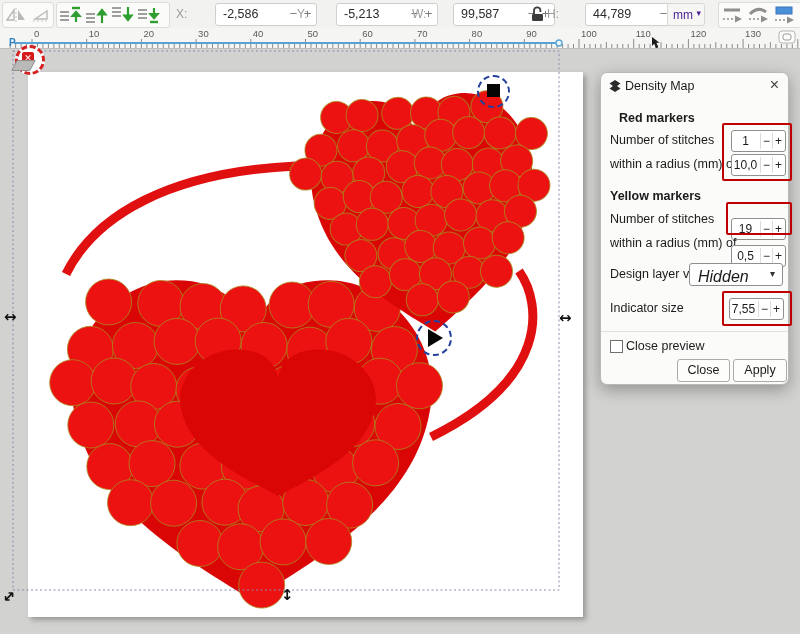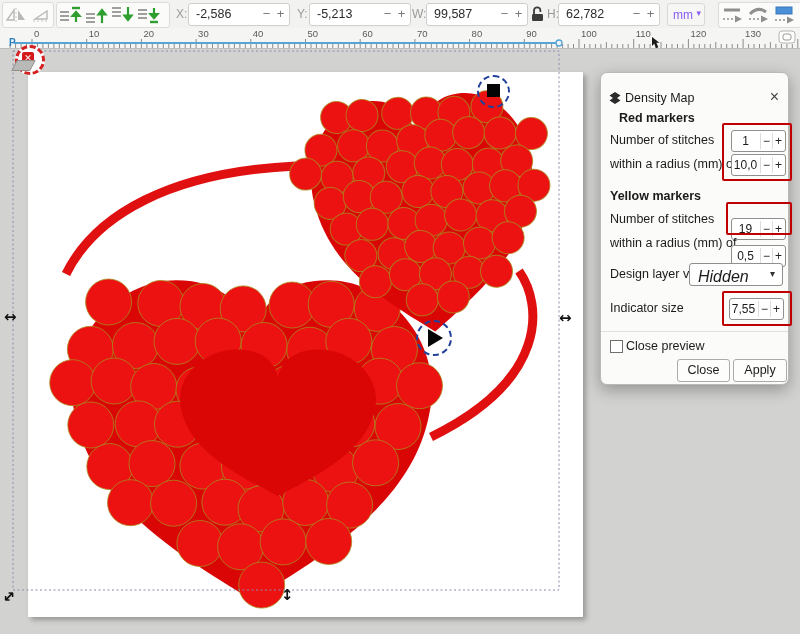--- a/index.html
+++ b/index.html
@@ -4,46 +4,46 @@
 <style>
   html,body{margin:0;padding:0;}
   body{font-family:"Liberation Sans","DejaVu Sans",sans-serif;}
   #app{position:relative;width:800px;height:634px;background:#d2d2d1;overflow:hidden;}
 
   
   #toolbar{position:absolute;left:0;top:0;width:800px;height:28px;background:#f2f2f1;border-bottom:1px solid #d6d6d5;}
   .tgroup{position:absolute;top:2px;height:24px;background:#fbfbfa;border:1px solid #dcdcdb;border-radius:3px;display:flex;align-items:center;}
   .ticon{width:26px;height:22px;display:flex;align-items:center;justify-content:center;}
   .tlabel{position:absolute;top:7px;font-size:12px;color:#9a9a9a;}
-  .tfield{position:absolute;top:3px;height:21px;background:#fff;border:1px solid #cfcfce;border-radius:3px;font-size:12.5px;color:#2b2b2b;}
+  .tfield{position:absolute;top:3px;height:21px;background:#fff;border:1px solid #cfcfce;border-radius:3px;font-size:12.5px;color:#2b2b2b;margin-left:27px;}
   .tfield .val{position:absolute;left:7px;top:3px;}
   .tfield .sbtn{position:absolute;top:2px;width:13px;text-align:center;color:#787878;font-size:13px;cursor:default;}
   .tfield .sbtn.minus{right:16px;}
   .tfield .sbtn.plus{right:2px;}
-  .tdrop{position:absolute;top:3px;height:21px;background:#f6f6f5;border:1px solid #d8d8d7;border-radius:3px;color:#8b5cf6;font-size:12px;}
+  .tdrop{position:absolute;top:3px;height:21px;background:#f6f6f5;border:1px solid #d8d8d7;border-radius:3px;color:#4c1d95;font-size:12px;}
 
   
   #ruler{position:absolute;left:0;top:28px;width:800px;height:20px;background:#f5f5f4;border-bottom:1px solid #bdbdbc;}
 
   
   #page{position:absolute;left:28px;top:72px;width:555px;height:545px;background:#ffffff;box-shadow:3px 3px 5px rgba(0,0,0,.28);}
   #art{position:absolute;left:0;top:0;width:800px;height:634px;pointer-events:none;}
 
   .handle{position:absolute;color:#111;font-weight:bold;font-family:"DejaVu Sans",sans-serif;font-size:15px;line-height:1;}
 
   .marker-circle{position:absolute;border:2px dashed #23409a;border-radius:50%;background:transparent;}
   #stop-square{position:absolute;left:8px;top:7px;width:13px;height:13px;background:#050505;}
   #start-triangle{position:absolute;left:10px;top:7px;width:0;height:0;border-left:15px solid #050505;border-top:9px solid transparent;border-bottom:9px solid transparent;}
   #origin-marker{position:absolute;left:15px;top:45px;width:24px;height:24px;border:3px dashed #d42020;border-radius:50%;background:#fff;}
   #origin-inner{position:absolute;left:4px;top:4px;width:12px;height:12px;background:#d41a1a;border-radius:2px;color:#fff;font-size:9px;line-height:12px;text-align:center;font-weight:bold;}
   #origin-doc{position:absolute;left:14px;top:60px;width:17px;height:9px;background:#b9b9b7;border:1px solid #8f8f8d;border-radius:1px;transform:skewX(-28deg);}
 
   
   #dialog{position:absolute;left:600px;top:72px;width:187px;height:311px;background:#fbfbfa;border:1px solid #b9b9b8;border-radius:7px;box-shadow:0 5px 16px rgba(0,0,0,.30);font-size:12.5px;color:#1b1b1b;}
-  #dialog-header{position:absolute;left:0;top:12px;width:100%;height:26px;}
+  #dialog-header{position:absolute;left:0;top:0;width:100%;height:26px;}
   #dialog-title{position:absolute;left:24px;top:6px;font-size:12.5px;color:#1b1b1b;}
   #dialog-close{position:absolute;right:9px;top:3px;font-size:16px;color:#444;cursor:default;}
   .dsection{position:absolute;left:9px;font-weight:bold;font-size:12.5px;}
   .dlabel{position:absolute;left:9px;font-size:12.5px;color:#1b1b1b;white-space:nowrap;}
   .spin{position:absolute;width:53px;height:20px;background:#fff;border:1px solid #8f8f8e;border-radius:3px;}
   .spin .spin-val{position:absolute;left:0;top:3px;width:27px;text-align:center;font-size:12px;}
   .spin .sep1{position:absolute;left:28px;top:2px;width:1px;height:16px;background:#dcdcdb;}
   .spin .sep2{position:absolute;left:40px;top:2px;width:1px;height:16px;background:#dcdcdb;}
   .spin .dec{position:absolute;left:29px;top:3px;width:11px;text-align:center;font-size:12px;color:#222;}
   .spin .inc{position:absolute;left:41px;top:3px;width:11px;text-align:center;font-size:12px;color:#222;}
@@ -142,21 +142,21 @@
 
     <span style="position:absolute;left:530px;top:5px;">
       <svg width="15" height="17" viewBox="0 0 15 17">
           <path d="M4 9 V5.5 a3.2 3.2 0 0 1 6.4 0 V7" fill="none" stroke="#3c3c3b" stroke-width="1.8"></path>
           <rect x="2" y="9" width="11" height="7" rx="1.2" fill="#3c3c3b"></rect>
         </svg>
     </span>
 
     <span class="tlabel" style="left:547px;">H:</span>
     <div class="tfield" style="left:558px;width:100px;">
-      <span class="val">62,782</span>
+      <span class="val">44,789</span>
       <span class="sbtn minus">−</span>
       <span class="sbtn plus">+</span>
     </div>
 
     <div class="tdrop" style="left:667px;width:36px;">
       <span style="position:absolute;left:5px;top:4px;">mm</span>
       <span style="position:absolute;right:3px;top:4px;font-size:9px;">▾</span>
     </div>
 
     <div class="tgroup" style="left:718px;width:82px;border-right:none;">

